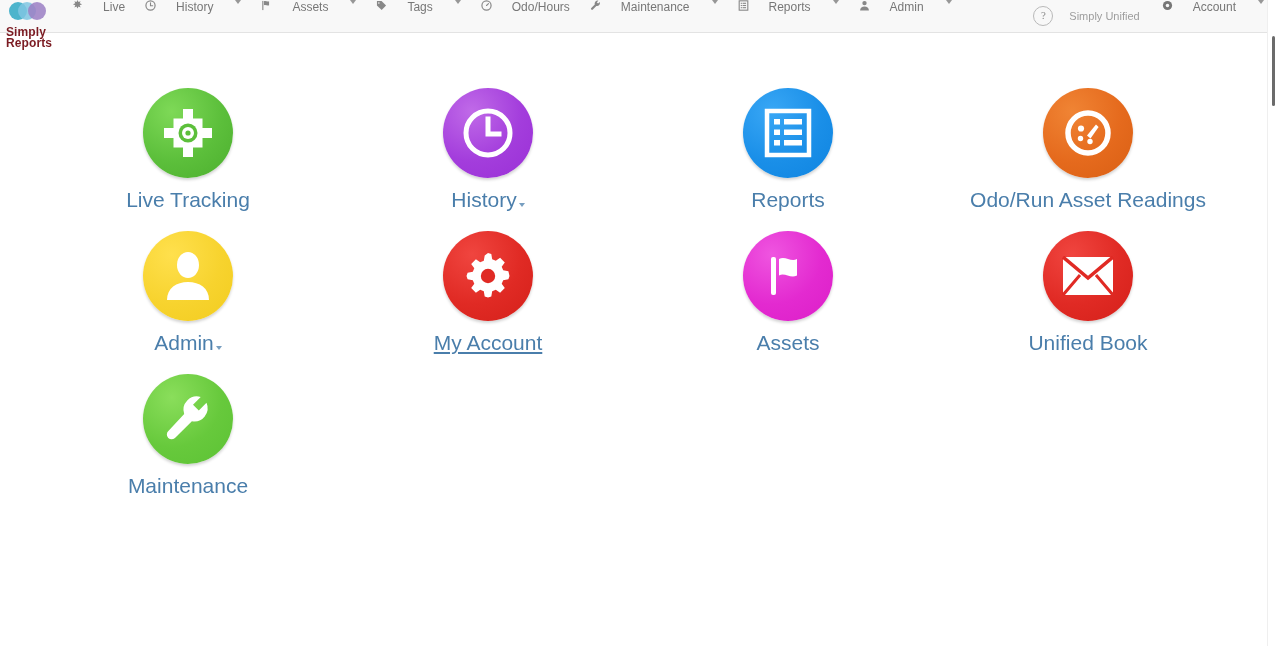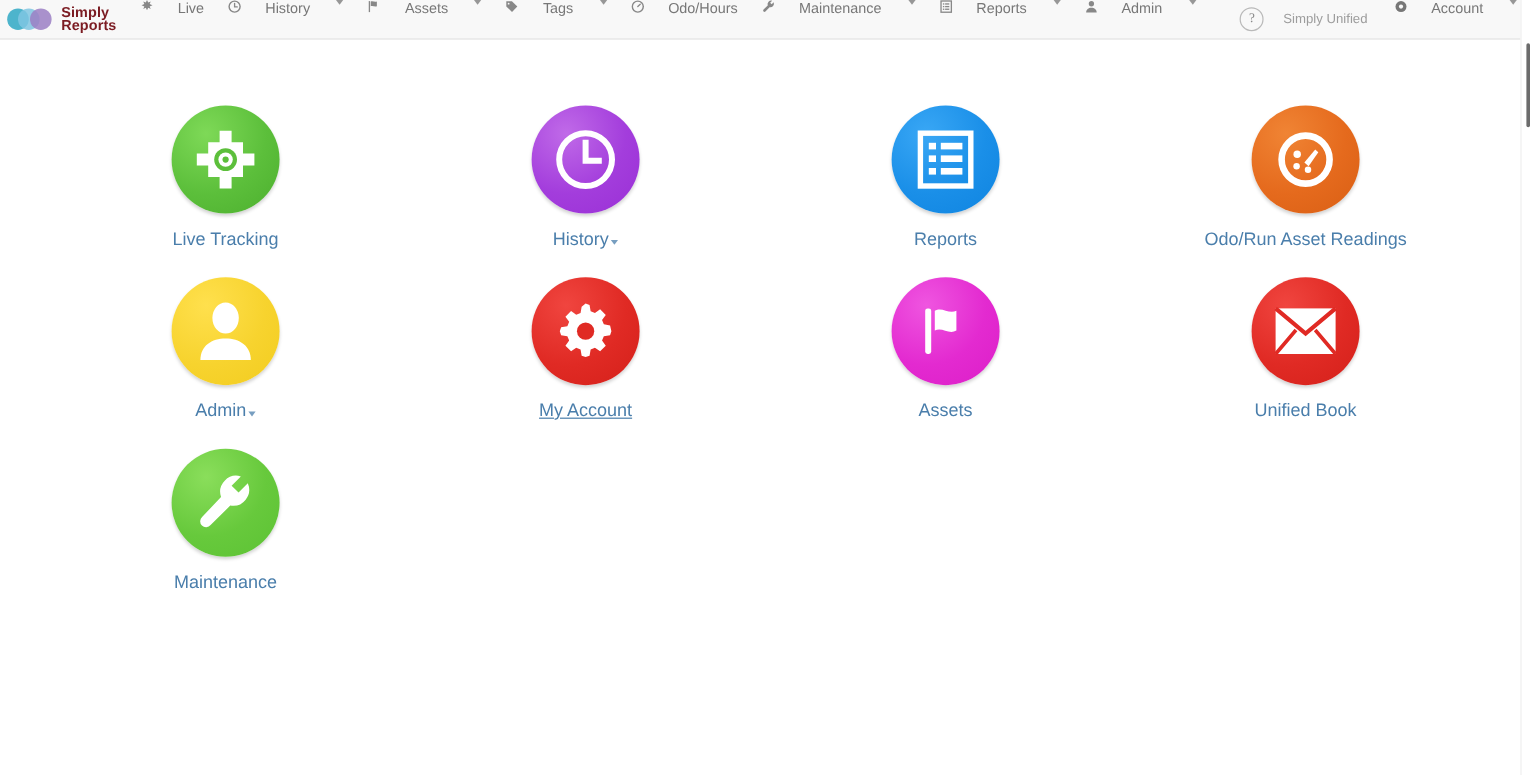--- a/index.html
+++ b/index.html
@@ -23,20 +23,21 @@
     display: flex;
     align-items: stretch;
     box-sizing: border-box;
   }
   .brand {
     display: flex;
     align-items: center;
     padding: 0 10px 0 6px;
     gap: 5px;
     text-decoration: none;
+    flex-direction: column;
   }
   .brand-mark {
     width: 40px;
     height: 22px;
     position: relative;
     flex: none;
   }
   .brand-mark i {
     position: absolute;
     top: 2px;
@@ -140,21 +141,21 @@
     border-radius: 50%;
     display: flex;
     align-items: center;
     justify-content: center;
     box-shadow: 0 2px 3px rgba(0,0,0,.18);
     position: relative;
   }
   .tile-circle svg { display: block; }
   .tile-label {
     margin-top: 13px;
-    font-size: 15px;
+    font-size: 21px;
     color: #4a7eab;
     line-height: 18px;
     white-space: nowrap;
   }
   .tile-label .caret { color: #4a7eab; border-top-width: 4px; }
   .tile.is-hover .tile-label { text-decoration: underline; }
 
   
   .g-green   { background: radial-gradient(circle at 32% 26%, #7ed957 0%, #5cbf3b 55%, #4caf2e 100%); }
   .g-purple  { background: radial-gradient(circle at 32% 26%, #c06ae8 0%, #a33ddc 55%, #9a2fd6 100%); }

